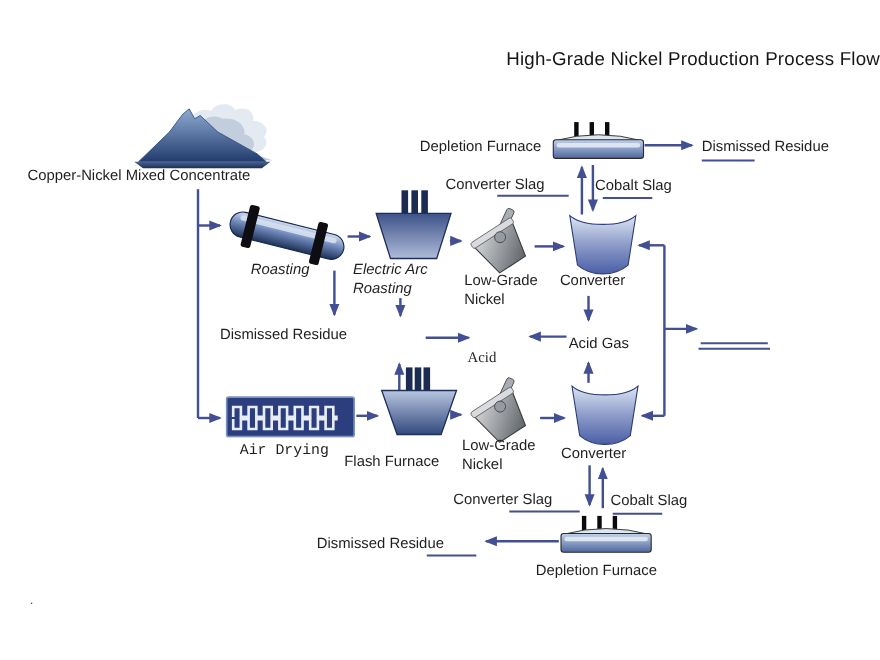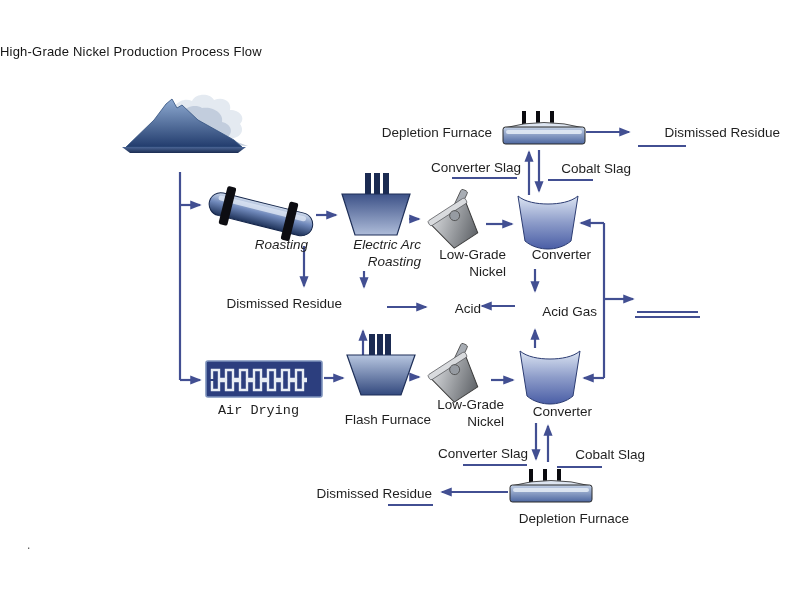--- a/index.html
+++ b/index.html
@@ -7,25 +7,25 @@
   body {
     background:#ffffff;
     font-family:"Liberation Sans", sans-serif;
     color:#1f1f1f;
     position:relative;
     overflow:hidden;
   }
   .stage { position:absolute; left:0; top:0; width:800px; height:600px; }
   .title {
     position:absolute; top:44px; left:0; width:100%;
-    text-align:left; font-size:13px; letter-spacing:.2px; color:#151515;
+    text-align:right; font-size:17px; letter-spacing:.2px; color:#151515;
   }
   .lbl {
     position:absolute; font-size:13.5px; line-height:17px;
-    text-align:right; white-space:nowrap; color:#1f1f1f;
+    text-align:left; white-space:nowrap; color:#1f1f1f;
   }
   .lbl.right { text-align:right; }
   .icon { position:absolute; }
   .icon svg { display:block; }
   svg.wires { position:absolute; left:0; top:0; }
   .stray { position:absolute; font-size:12px; color:#555; }
 </style>
 </head>
 <body>
 
@@ -210,39 +210,40 @@
     <svg width="92" height="40" viewBox="0 0 92 40">
       <rect x="24" y="3" width="4" height="18" fill="#0b0b0f"></rect>
       <rect x="38" y="3" width="4" height="18" fill="#0b0b0f"></rect>
       <rect x="52" y="3" width="4" height="18" fill="#0b0b0f"></rect>
       <path d="M6,20 Q46,9 86,20 Z" fill="#dde5f1" stroke="#3a3a3a" stroke-width="0.9"></path>
       <rect x="5" y="19" width="82" height="17" rx="2.5" fill="url(#gDep)" stroke="#2a2a2a" stroke-width="1"></rect>
       <rect x="8" y="22" width="76" height="4" rx="2" fill="#e2eaf4" opacity="0.9"></rect>
     </svg>
   </div>
 
+  <div class="lbl" style="left:25px; top:151px; width:280px;">Copper-Nickel Mixed Concentrate</div>
 
   <div class="lbl right" style="left:352px; top:124px; width:140px;">Depletion Furnace</div>
   <div class="lbl" style="left:638px; top:124px; width:142px;">Dismissed Residue</div>
   <div class="lbl" style="left:405px; top:159px; width:116px;">Converter Slag</div>
   <div class="lbl" style="left:541px; top:160px; width:90px;">Cobalt Slag</div>
 
   <div class="lbl" style="left:228px; top:236px; width:80px;font-style:italic;">Roasting</div>
   <div class="lbl" style="left:321px; top:236px; width:100px;font-style:italic;">
     <div>Electric Arc</div>
     <div>Roasting</div>
   </div>
   <div class="lbl" style="left:422px; top:246px; width:84px;">
     <div>Low-Grade</div>
     <div>Nickel</div>
   </div>
   <div class="lbl" style="left:509px; top:246px; width:82px;">Converter</div>
 
   <div class="lbl" style="left:200px; top:295px; width:142px;">Dismissed Residue</div>
-  <div class="lbl" style="left:425px; top:300px; width:56px;">Acid</div>
+  <div class="lbl" style="left:425px; top:316px; width:56px;font-family:Liberation Serif, serif;">Acid</div>
   <div class="lbl" style="left:517px; top:303px; width:80px;">Acid Gas</div>
 
   <div class="lbl" style="left:218px; top:402px; width:80px;font-family:Liberation Mono, monospace;">Air Drying</div>
   <div class="lbl" style="left:313px; top:411px; width:118px;">Flash Furnace</div>
   <div class="lbl" style="left:420px; top:396px; width:84px;">
     <div>Low-Grade</div>
     <div>Nickel</div>
   </div>
   <div class="lbl" style="left:510px; top:403px; width:82px;">Converter</div>
 

